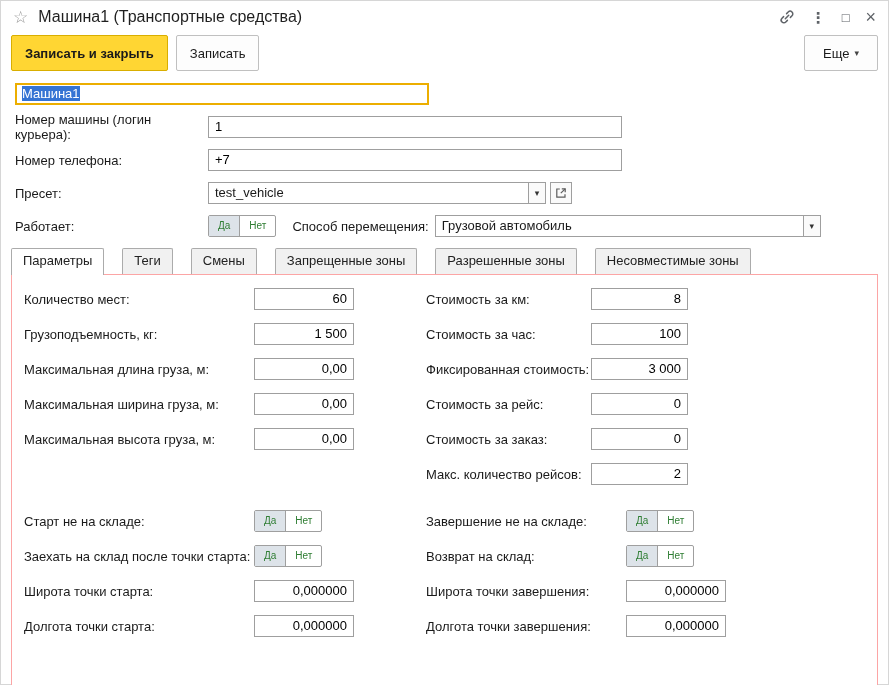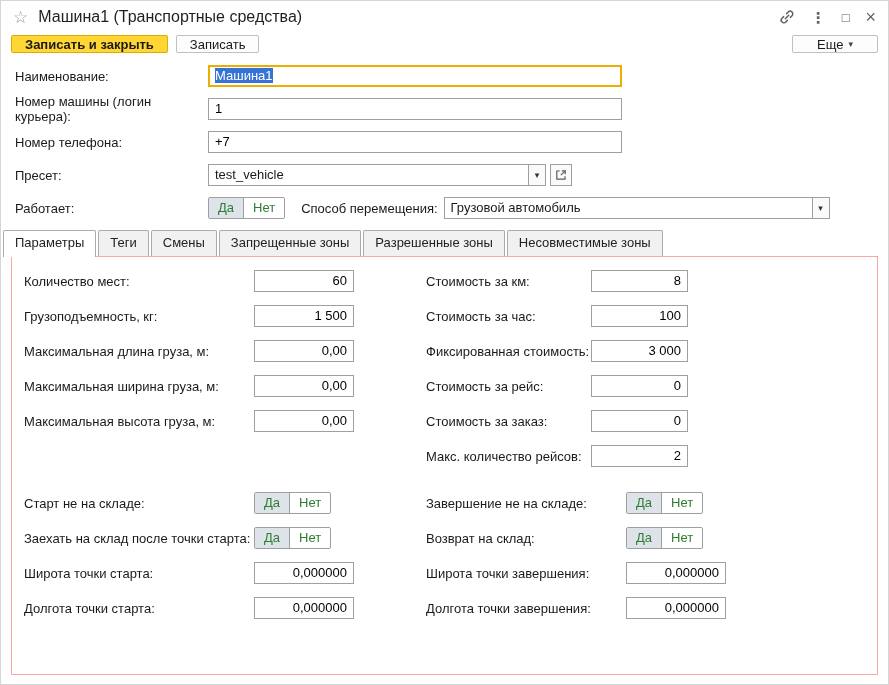--- a/index.html
+++ b/index.html
@@ -18,26 +18,26 @@
   .page-title { font-size:16px; color:#1f1f1f; }
   .win-controls { margin-left:auto; display:flex; align-items:center; gap:16px; }
   .wc { color:#5f6368; cursor:pointer; line-height:1; display:flex; align-items:center; }
   .wc-kebab { font-size:15px; font-weight:bold; }
   .wc-max { font-size:13px; }
   .wc-close { font-size:18px; }
 
   
   .toolbar { display:flex; align-items:center; gap:8px; padding:2px 10px 6px 10px; }
   .btn {
-    font-family:inherit; font-size:13px; height:18px; padding:0 13px;
+    font-family:inherit; font-size:13px; height:36px; padding:0 13px;
     background:#fdfdfd; border:1px solid #c0c0c0; border-radius:2px;
     color:#1a1a1a; cursor:pointer; display:inline-flex; align-items:center;
   }
   .btn.primary { background:#ffd633; border-color:#d9ae00; font-weight:bold; }
-  .btn.more { margin-left:auto; padding:0 24px; }
+  .btn.more { margin-left:auto; padding:0 18px; }
   .caret { font-size:9px; color:#444; margin-left:5px; }
 
   
   .form-area { padding:6px 0 0 14px; }
   .frow { display:flex; align-items:center; height:22px; margin-bottom:11px; }
   .flabel { flex:0 0 193px; color:#1a1a1a; }
   .tinput {
     display:block; height:22px; border:1px solid #9f9f9f; background:#fff;
     padding:2px 6px; line-height:16px; font-size:13px; color:#000; cursor:text;
     white-space:nowrap; overflow:hidden;
@@ -59,28 +59,28 @@
   .preset-combo { width:338px; }
   .movement-combo { width:386px; margin-left:6px; }
   .icon-btn {
     width:22px; height:22px; border:1px solid #9f9f9f; background:#fafafa; margin-left:4px;
     display:flex; align-items:center; justify-content:center; cursor:pointer;
   }
 
   .tumbler { display:inline-flex; height:22px; border:1px solid #9f9f9f; border-radius:2px; background:#fff; }
   .t-opt {
     padding:2px 9px; color:#2e7d32; display:flex; align-items:center;
-    font-size:13px; cursor:pointer; line-height:16px;
+    font-size:10px; cursor:pointer; line-height:16px;
   }
   .t-opt + .t-opt { border-left:1px solid #9f9f9f; }
   .t-opt.selected { background:#dde3e9; }
   .mv-label { margin-left:16px; }
 
   
-  .tabs { display:flex; padding-left:2px; margin-top:2px; position:relative; z-index:2; }
+  .tabs { display:flex; padding-left:10px; margin-top:2px; position:relative; z-index:2;gap:16px; }
   .tab {
     padding:4px 11px 5px; border:1px solid #ababab; border-bottom:none;
     background:#f1f1f1; margin-right:2px; color:#222; cursor:pointer;
     border-radius:2px 2px 0 0; line-height:16px;
   }
   .tab.active { background:#fff; margin-bottom:-1px; padding-bottom:6px; }
 
   
   .panel { margin:0 10px; border:1px solid #fca5a5; height:419px; padding:13px 12px 6px 12px; position:relative; z-index:1; background:#fff; }
   .prow { display:flex; align-items:center; height:22px; margin-bottom:13px; }
@@ -121,21 +121,20 @@
     <button class="btn">Записать</button>
     <button class="btn more">
       <span>Еще</span>
       <span class="caret">▾</span>
     </button>
   </div>
 
   <div class="form-area">
 
     <div class="frow">
-      <span class="flabel">Наименование:</span>
       <div class="tinput w414 focused"><span class="sel">Машина1</span></div>
     </div>
 
     <div class="frow">
       <span class="flabel">Номер машины (логин курьера):</span>
       <div class="tinput w414">1</div>
     </div>
 
     <div class="frow">
       <span class="flabel">Номер телефона:</span>

